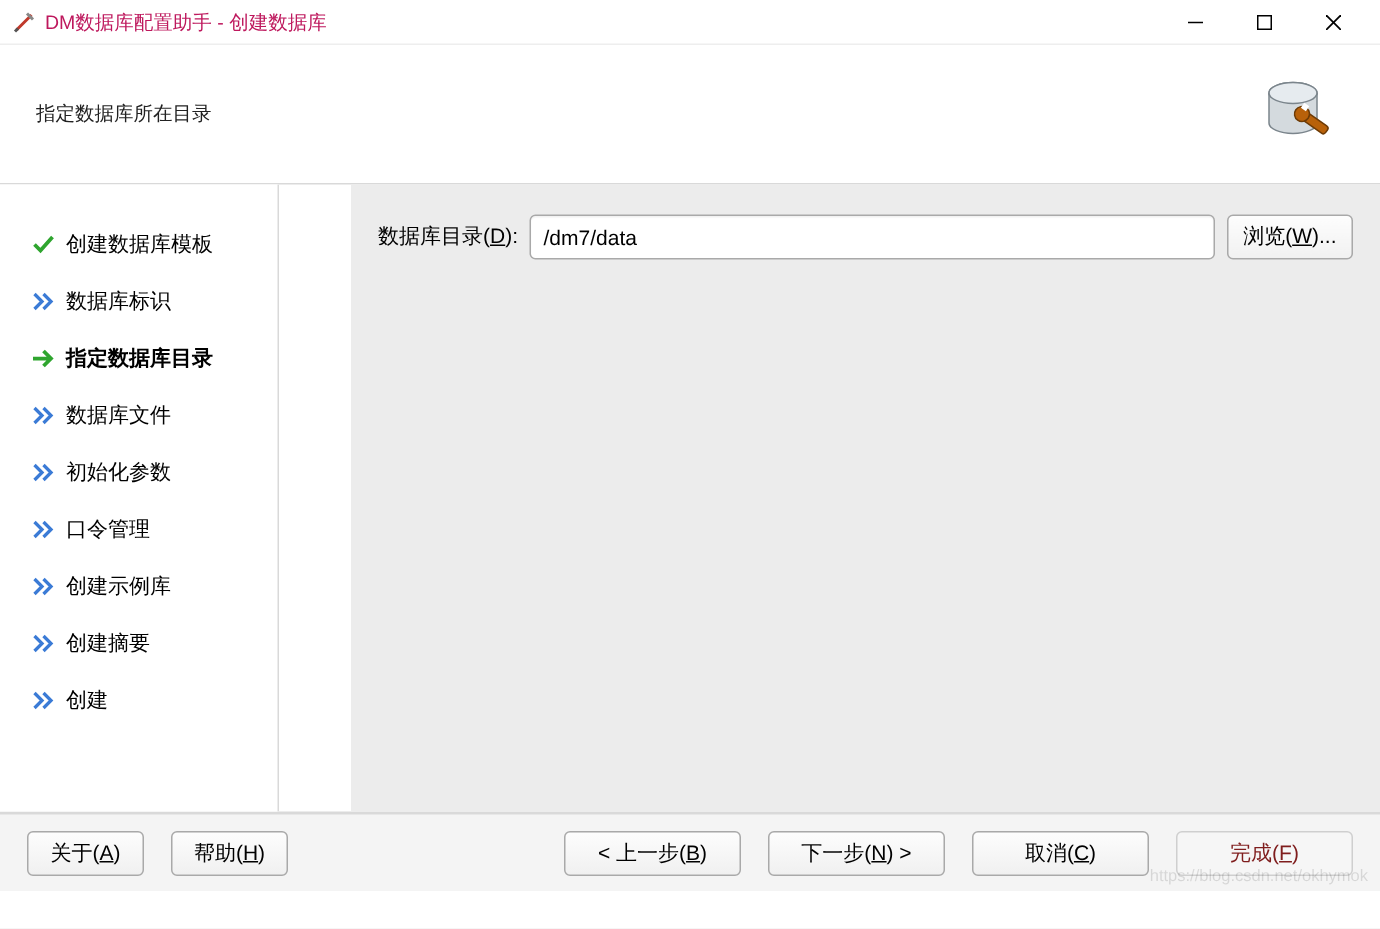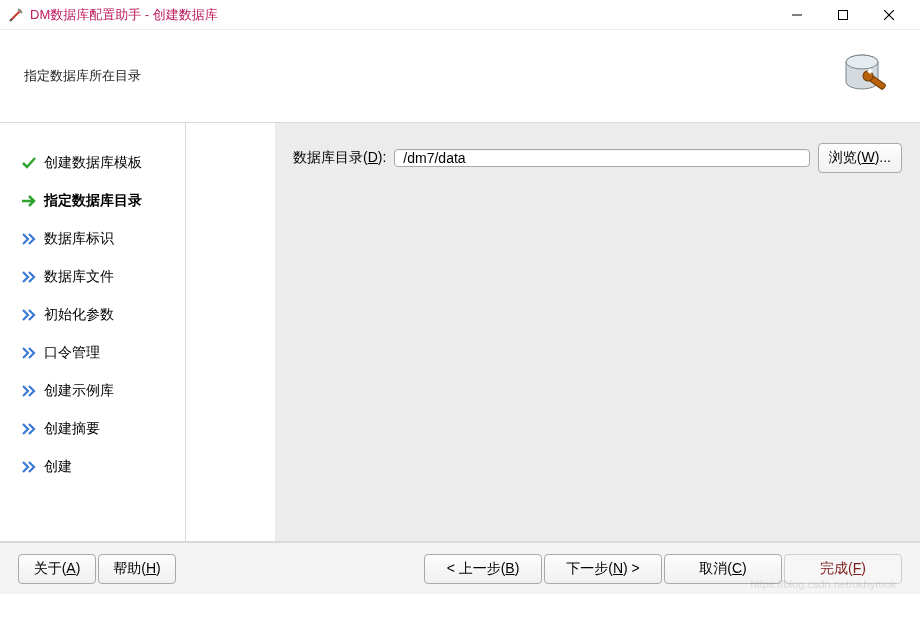--- a/index.html
+++ b/index.html
@@ -74,32 +74,31 @@
     display: inline-flex; align-items: center; justify-content: center;
   }
   .step.done .lbl { color: #000; }
   .step.current .lbl { font-weight: bold; color: #000; }
   .step.pending .lbl { color: #000; }
 
   .main-panel {
     flex: 1;
     background: #ececec;
     padding: 20px 18px;
-    margin-left: 41px;
   }
   .form-row {
     display: flex;
     align-items: center;
     gap: 8px;
   }
   .form-label { font-size: 14px; }
   .form-label u { text-decoration: underline; }
   .text-input {
     flex: 1;
-    height: 18px;
+    height: 30px;
     border: 1px solid #a9a9a9;
     border-radius: 4px;
     padding: 0 8px;
     font-size: 14px;
     background: #fff;
     box-shadow: inset 0 1px 1px rgba(0,0,0,0.06);
   }
   .browse-btn {
     height: 30px;
     padding: 0 10px;
@@ -109,21 +108,21 @@
     cursor: pointer;
     font-size: 14px;
   }
 
   .footer {
     height: 52px;
     border-top: 1px solid #d9d9d9;
     display: flex;
     align-items: center;
     padding: 17px 18px;
-    gap: 2px;
+    gap: 18px;
     background: #f4f4f4;
     position: relative;
   }
   .footer .spacer { flex: 1; }
   .btn {
     height: 30px;
     min-width: 78px;
     padding: 0 14px;
     border: 1px solid #a9a9a9;
     border-radius: 4px;
@@ -133,21 +132,21 @@
   }
   .btn.wide { min-width: 118px; }
   .btn.disabled {
     color: #7f1d1d;
     background: #f6f6f6;
     border-color: #cfcfcf;
     cursor: default;
   }
   .watermark {
     position: absolute;
-    right: 24px; bottom: 4px;
+    right: 8px; bottom: 4px;
     font-size: 11px;
     color: rgba(0,0,0,0.12);
     pointer-events: none;
   }
 </style>
 </head>
 <body>
 
 <div class="titlebar">
   <span class="app-icon">
@@ -200,36 +199,36 @@
 
     <div class="step done">
       <span class="ico">
         <svg width="16" height="14">
             <path d="M2 7 L6 11 L14 2" fill="none" stroke="#2fa52f" stroke-width="2.5"></path>
           </svg>
       </span>
       <span class="lbl">创建数据库模板</span>
     </div>
 
+    <div class="step pending">
+      <span class="ico">
+        <svg width="16" height="14">
+            <path d="M2 2 L7 7 L2 12 M8 2 L13 7 L8 12" fill="none" stroke="#3b7bd6" stroke-width="2.2"></path>
+          </svg>
+      </span>
+      <span class="lbl">数据库标识</span>
+    </div>
+
     <div class="step current">
       <span class="ico">
         <svg width="16" height="14">
             <path d="M1 7 H12 M8 2 L13 7 L8 12" fill="none" stroke="#2fa52f" stroke-width="2.5"></path>
           </svg>
       </span>
       <span class="lbl">指定数据库目录</span>
-    </div>
-
-    <div class="step pending">
-      <span class="ico">
-        <svg width="16" height="14">
-            <path d="M2 2 L7 7 L2 12 M8 2 L13 7 L8 12" fill="none" stroke="#3b7bd6" stroke-width="2.2"></path>
-          </svg>
-      </span>
-      <span class="lbl">数据库标识</span>
     </div>
     <div class="step pending">
       <span class="ico">
         <svg width="16" height="14">
             <path d="M2 2 L7 7 L2 12 M8 2 L13 7 L8 12" fill="none" stroke="#3b7bd6" stroke-width="2.2"></path>
           </svg>
       </span>
       <span class="lbl">数据库文件</span>
     </div>
     <div class="step pending">

